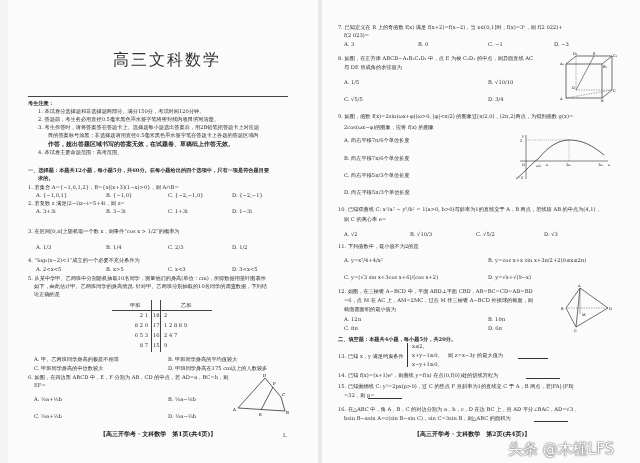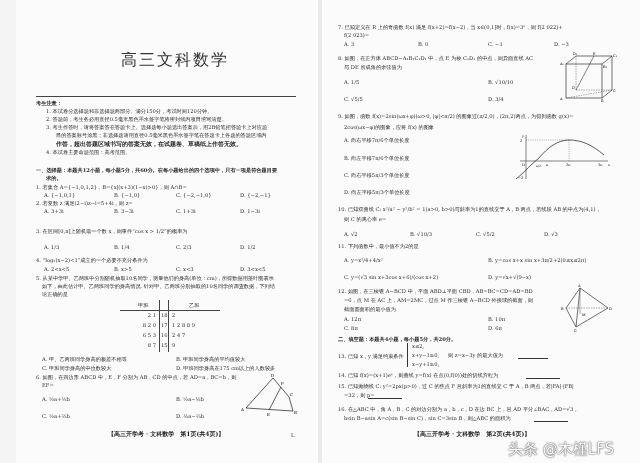--- a/index.html
+++ b/index.html
@@ -1,18 +1,18 @@
 <!DOCTYPE html>
 <html><head>
 <meta charset="utf-8">
 <style>
   html,body{margin:0;padding:0;}
   body{width:640px;height:463px;background:#f4f4f4;position:relative;overflow:hidden;font-family:"DejaVu Serif",serif;color:#222;}
   .page{position:absolute;top:0;height:463px;background:#fbfbfb;}
-  #left{left:16px;width:318px;text-decoration:underline;}
+  #left{left:8px;width:318px;text-decoration:underline;}
   #right{left:322px;width:318px;}
   .divider{position:absolute;left:318px;top:0;width:4px;height:463px;background:#eaeaea;}
   .t{position:absolute;font-size:5.2px;line-height:7px;white-space:nowrap;color:#2a2a2a;}
   .b{font-weight:bold;}
   .title{position:absolute;left:0;width:318px;top:50px;text-align:center;font-size:16px;letter-spacing:2px;color:#333;font-family:"DejaVu Serif",serif;}
   .rule{position:absolute;left:20px;width:260px;top:96px;height:1px;background:#444;}
   .opt{position:absolute;font-size:5.2px;line-height:7px;white-space:nowrap;color:#2a2a2a;}
   .footer{position:absolute;font-size:6px;font-weight:bold;color:#222;white-space:nowrap;}
   .wm{position:absolute;left:508px;top:440px;font-family:"DejaVu Sans",sans-serif;font-size:15px;color:#fff;text-shadow:0 0 2px #666,0 0 1px #333;white-space:nowrap;}
   svg{position:absolute;overflow:visible;}

